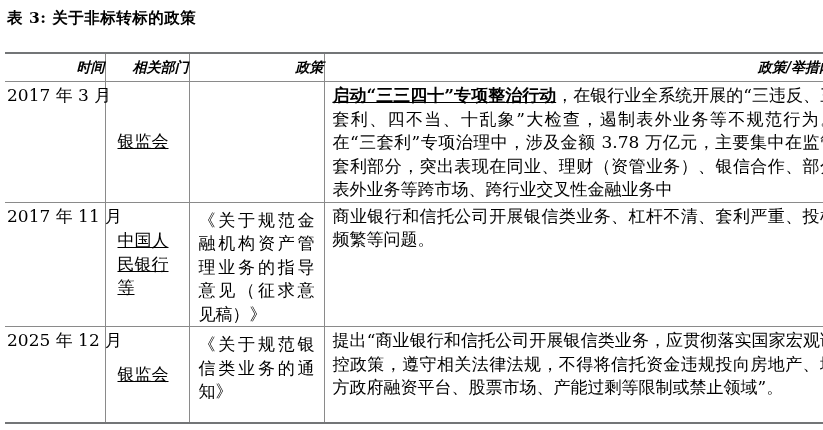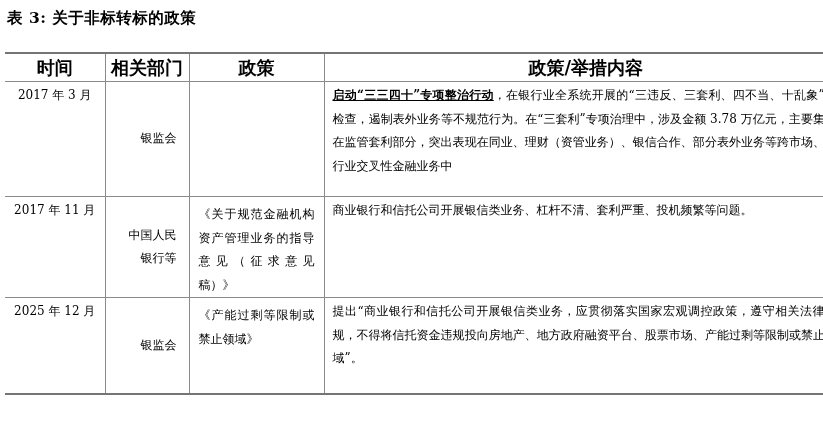--- a/index.html
+++ b/index.html
@@ -34,29 +34,30 @@
   }
   col.c-time    { width: 100px; }
   col.c-dept    { width: 84px;  }
   col.c-policy  { width: 135px; }
   col.c-content { width: 523px; }
 
   .policy-table th {
     border-top: 2px solid #737577;
     border-bottom: 1px solid #8a8a8a;
     height: 27px;
-    font-size: 18px;
+    font-size: 14px;
     font-weight: bold;
-    text-align: center;
+    text-align: right;
     vertical-align: middle;
     padding: 0;
+    font-style: italic;
   }
   .policy-table td {
     border-bottom: 1px solid #8a8a8a;
-    font-size: 12px;
+    font-size: 17px;
     line-height: 23.5px;
     vertical-align: top;
     padding: 2px 8px 0 8px;
     box-sizing: border-box;
   }
   .policy-table th + th,
   .policy-table td + td {
     border-left: 1px solid #8a8a8a;
     margin-left: 36px;
   }
@@ -68,22 +69,23 @@
   tr.r3 td { height: 96px;  }
 
   td.time {
     text-align: center;
     white-space: nowrap;
     padding-left: 2px;
     padding-right: 2px;
   }
   td.dept {
     vertical-align: middle;
-    text-align: right;
+    text-align: left;
     padding: 0 12px;
+    text-decoration: underline;
   }
   td.policy {
     text-align: justify;
     text-justify: inter-character;
     padding: 6px 9px 0 9px;
   }
   td.content {
     text-align: justify;
     text-justify: inter-character;
     padding: 2px 10px 0 8px;
@@ -121,19 +123,19 @@
       </tr>
       <tr class="r2">
         <td class="time">2017 年 11 月</td>
         <td class="dept">中国人民银行等</td>
         <td class="policy">《关于规范金融机构资产管理业务的指导意见（征求意见稿）》</td>
         <td class="content"><span class="bold"></span><span>商业银行和信托公司开展银信类业务、杠杆不清、套利严重、投机频繁等问题。</span></td>
       </tr>
       <tr class="r3">
         <td class="time">2025 年 12 月</td>
         <td class="dept">银监会</td>
-        <td class="policy">《产能过剩等限制或禁止领域》</td>
+        <td class="policy">《关于规范银信类业务的通知》</td>
         <td class="content"><span class="bold"></span><span>提出“商业银行和信托公司开展银信类业务，应贯彻落实国家宏观调控政策，遵守相关法律法规，不得将信托资金违规投向房地产、地方政府融资平台、股票市场、产能过剩等限制或禁止领域”。</span></td>
       </tr>
     </tbody>
   </table>
 
 </div>
 
 </body></html>

